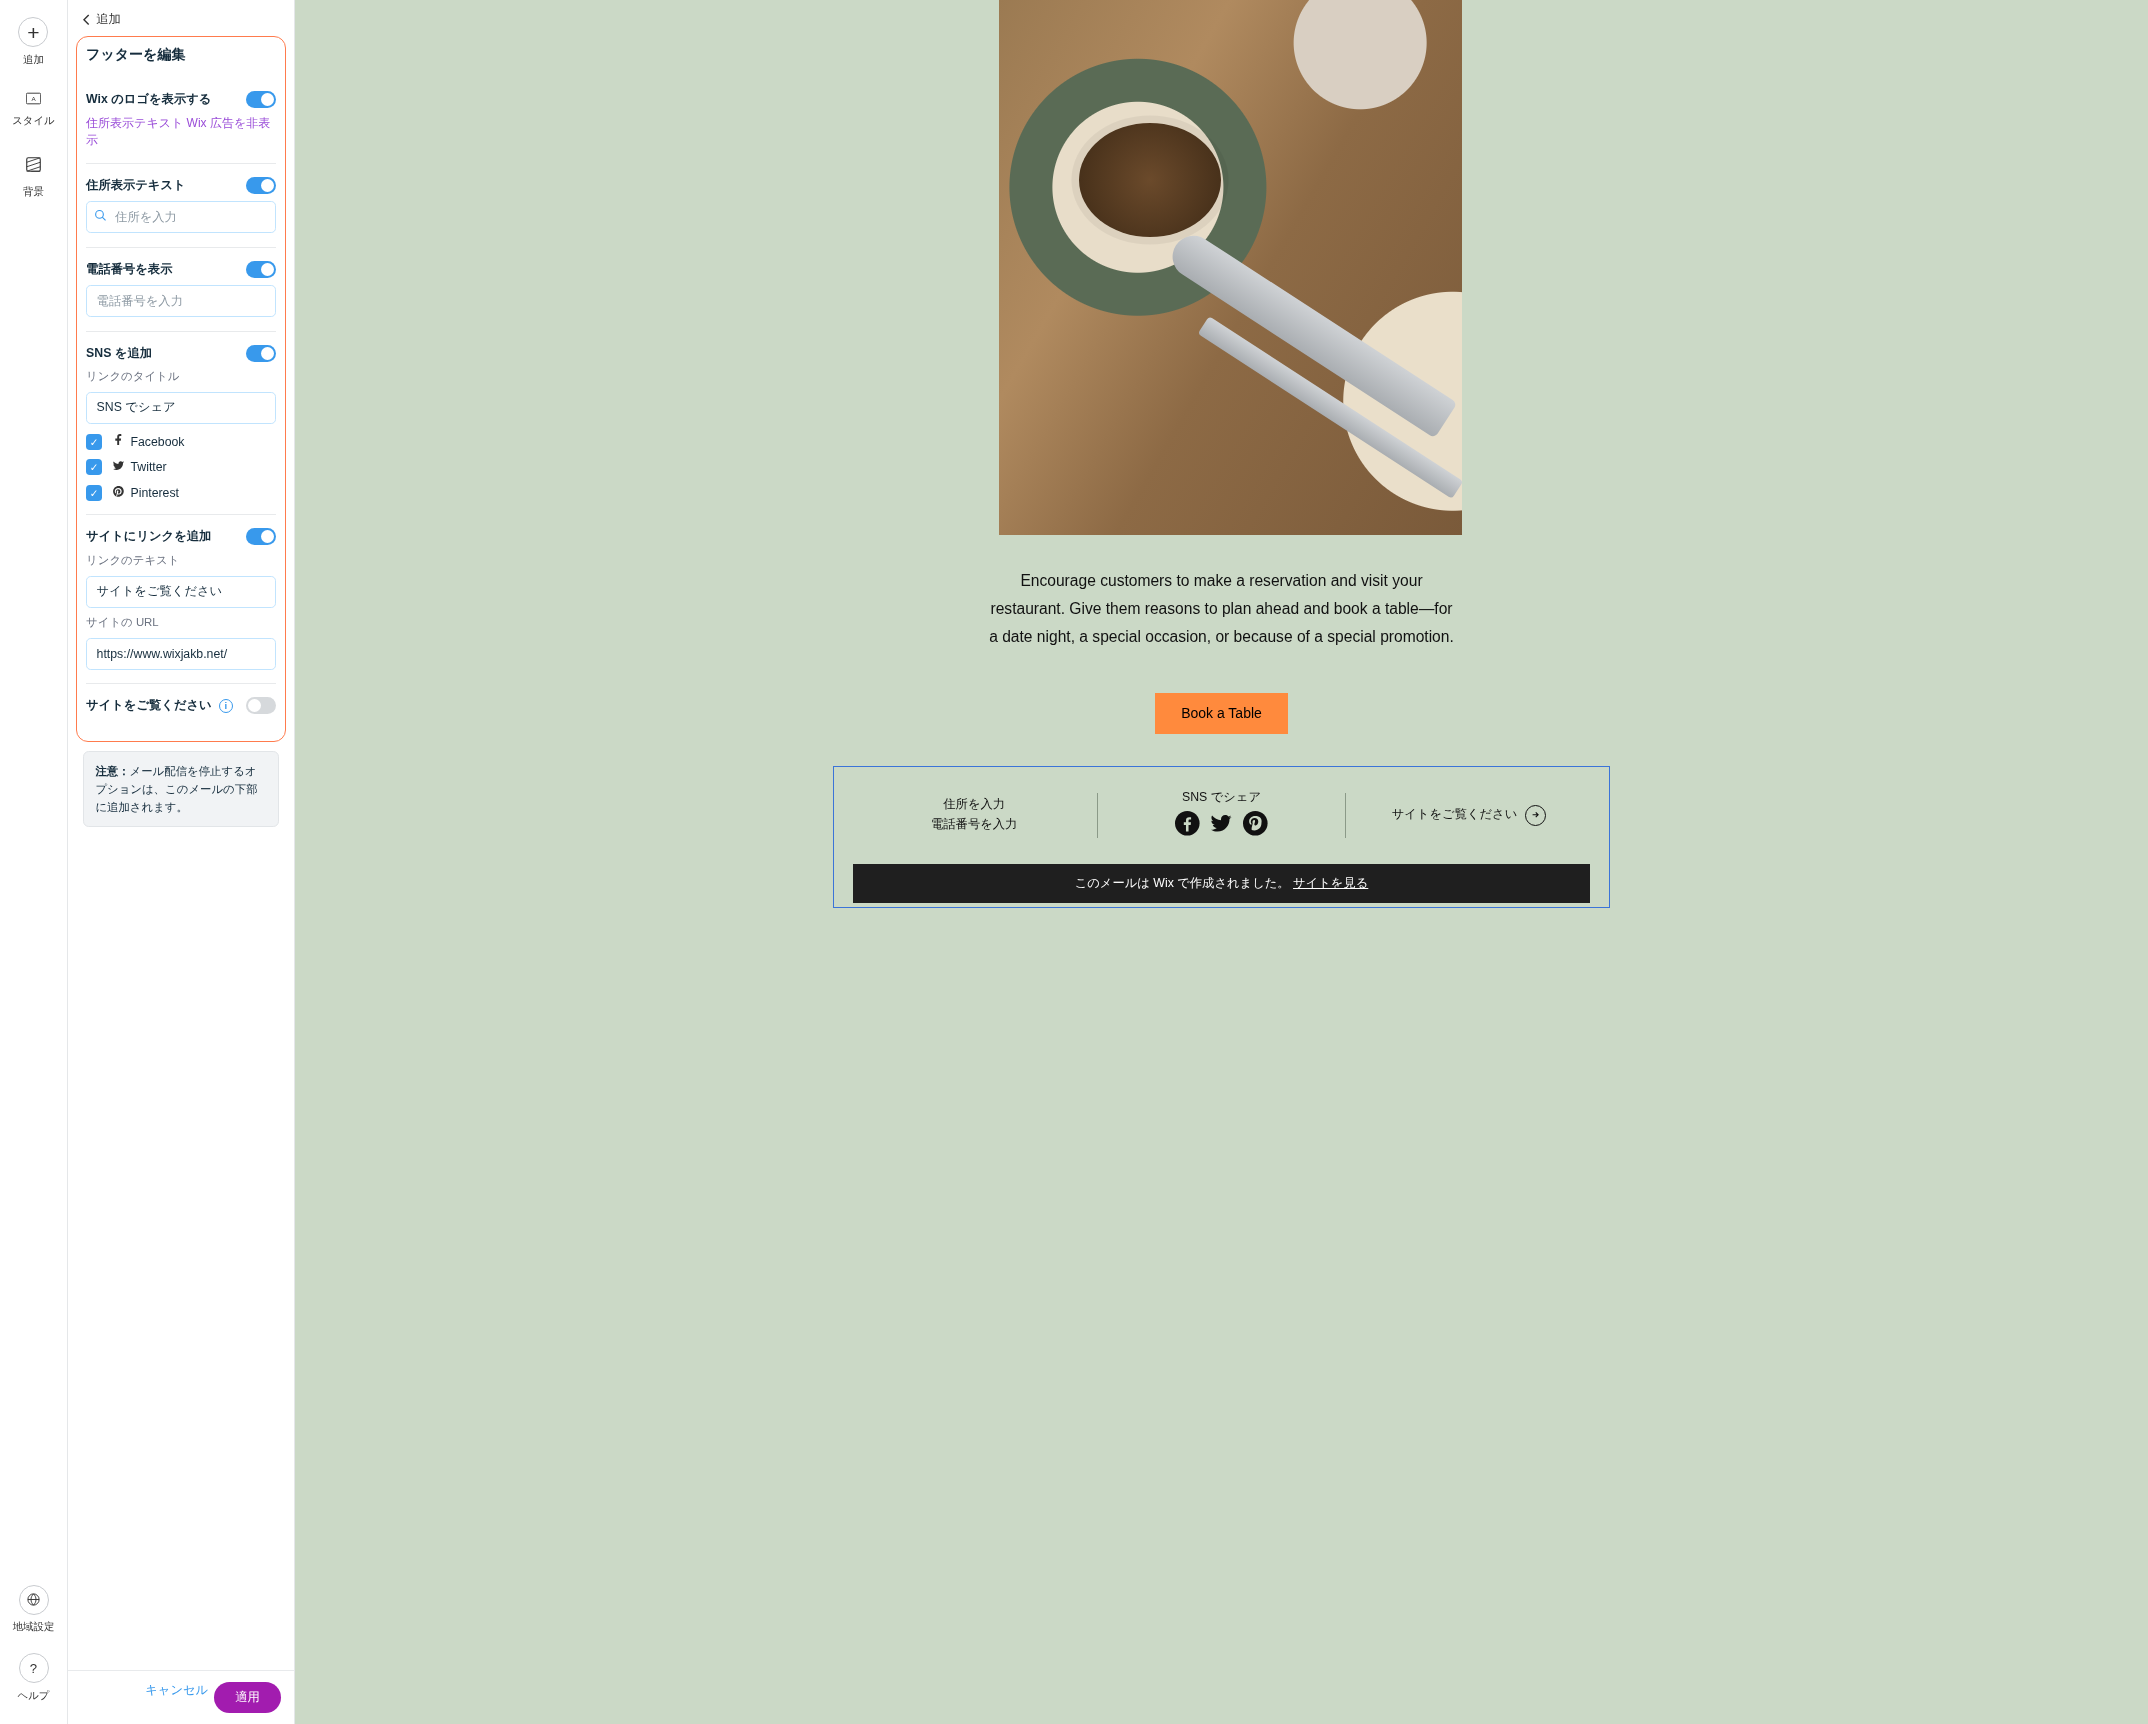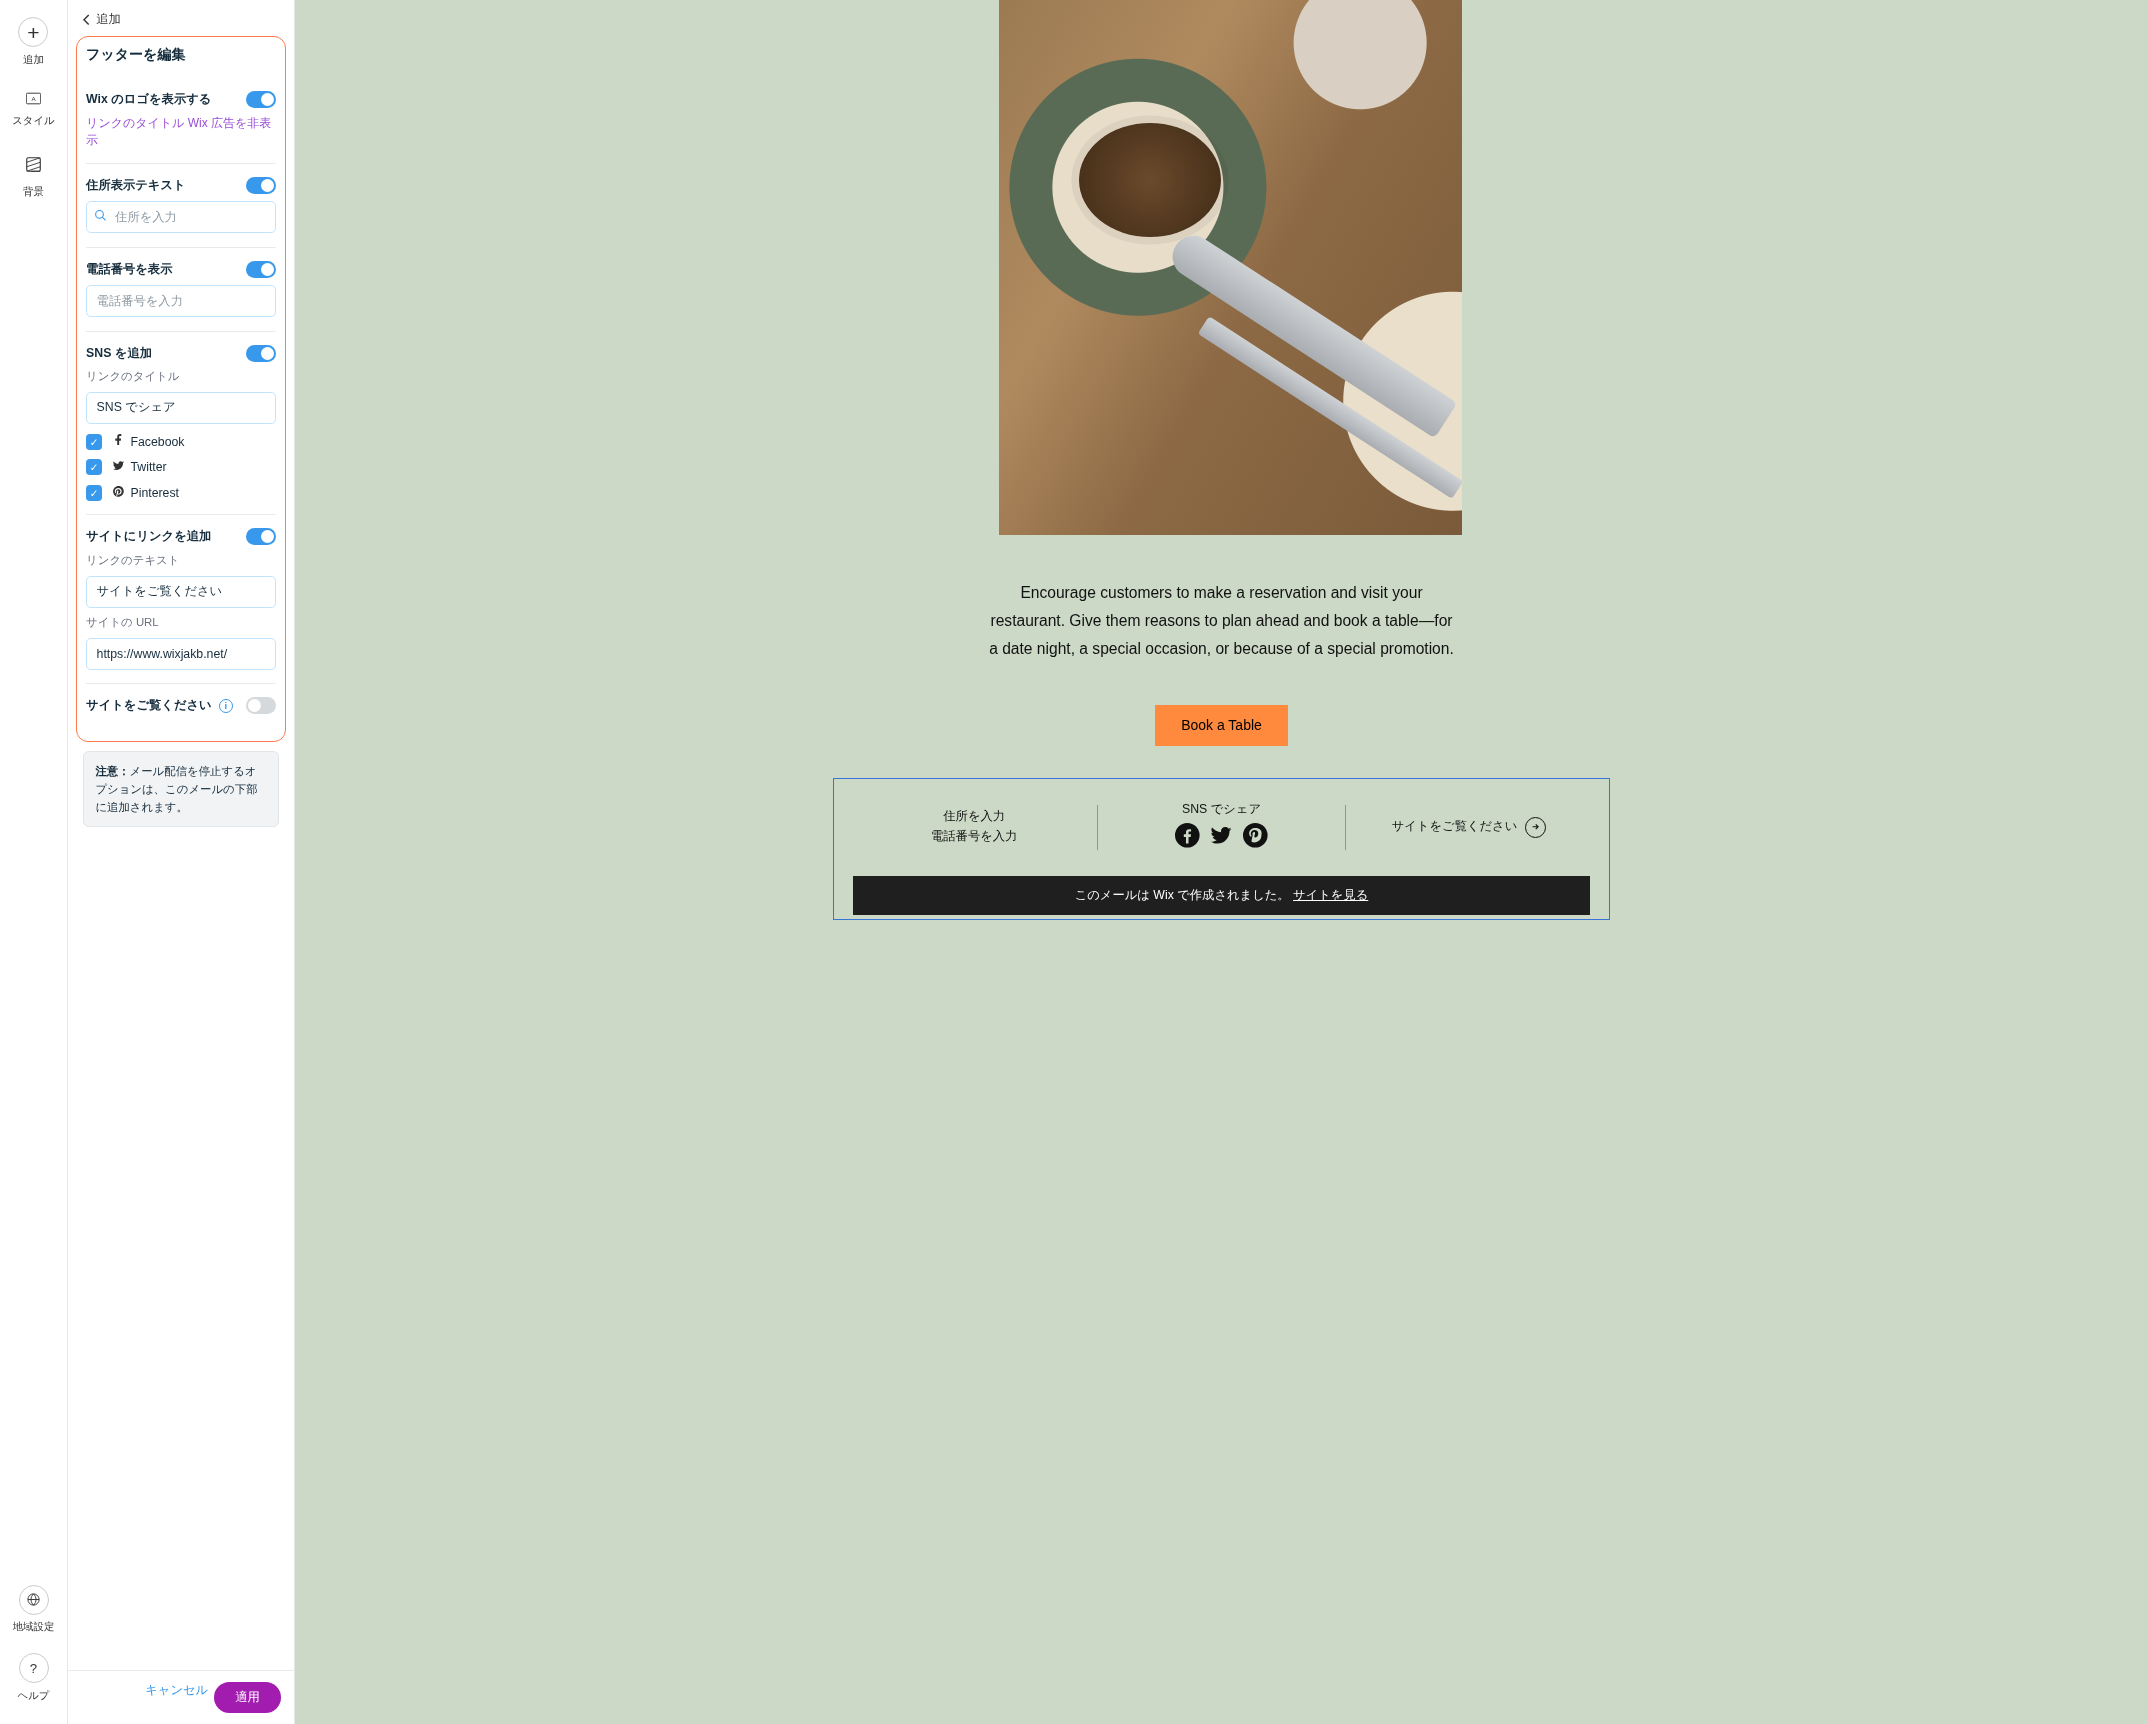--- a/index.html
+++ b/index.html
@@ -186,21 +186,21 @@
     border-radius: 3.8px;
   }
   .food-blob {
     position: absolute; width: 142px; height: 114px; border-radius: 50%;
     background: radial-gradient(circle, #6b4a2b, #3e2a16);
     left: 80px; top: 123px;
     box-shadow: 0 0 0 7.6px rgba(0,0,0,0.05);
   }
 
   .preview-text {
-    margin: 44px auto 0;
+    margin: 32px auto 0;
     max-width: 473px;
     font-size: 15.6px;
     line-height: 1.8;
     color: #111;
   }
   .cta-btn {
     display: inline-block;
     margin-top: 42px;
     background: #ff8a3d;
     color: #000;
@@ -299,21 +299,21 @@
       </div>
 
       <div class="highlight-box">
         <div class="panel-title">フッターを編集</div>
 
         <div class="section">
           <div class="row">
             <span class="row-label">Wix のロゴを表示する</span>
             <div class="toggle on"></div>
           </div>
-          <span class="upgrade-link">リンクのタイトル Wix 広告を非表示</span>
+          <span class="upgrade-link">住所表示テキスト Wix 広告を非表示</span>
         </div>
 
         <div class="section">
           <div class="row">
             <span class="row-label">住所表示テキスト</span>
             <div class="toggle on"></div>
           </div>
           <div class="input-wrap with-icon">
             <span class="search-icon">
               <svg width="13.2" height="13.2" viewBox="0 0 24 24" fill="none" stroke="currentColor" stroke-width="2">

